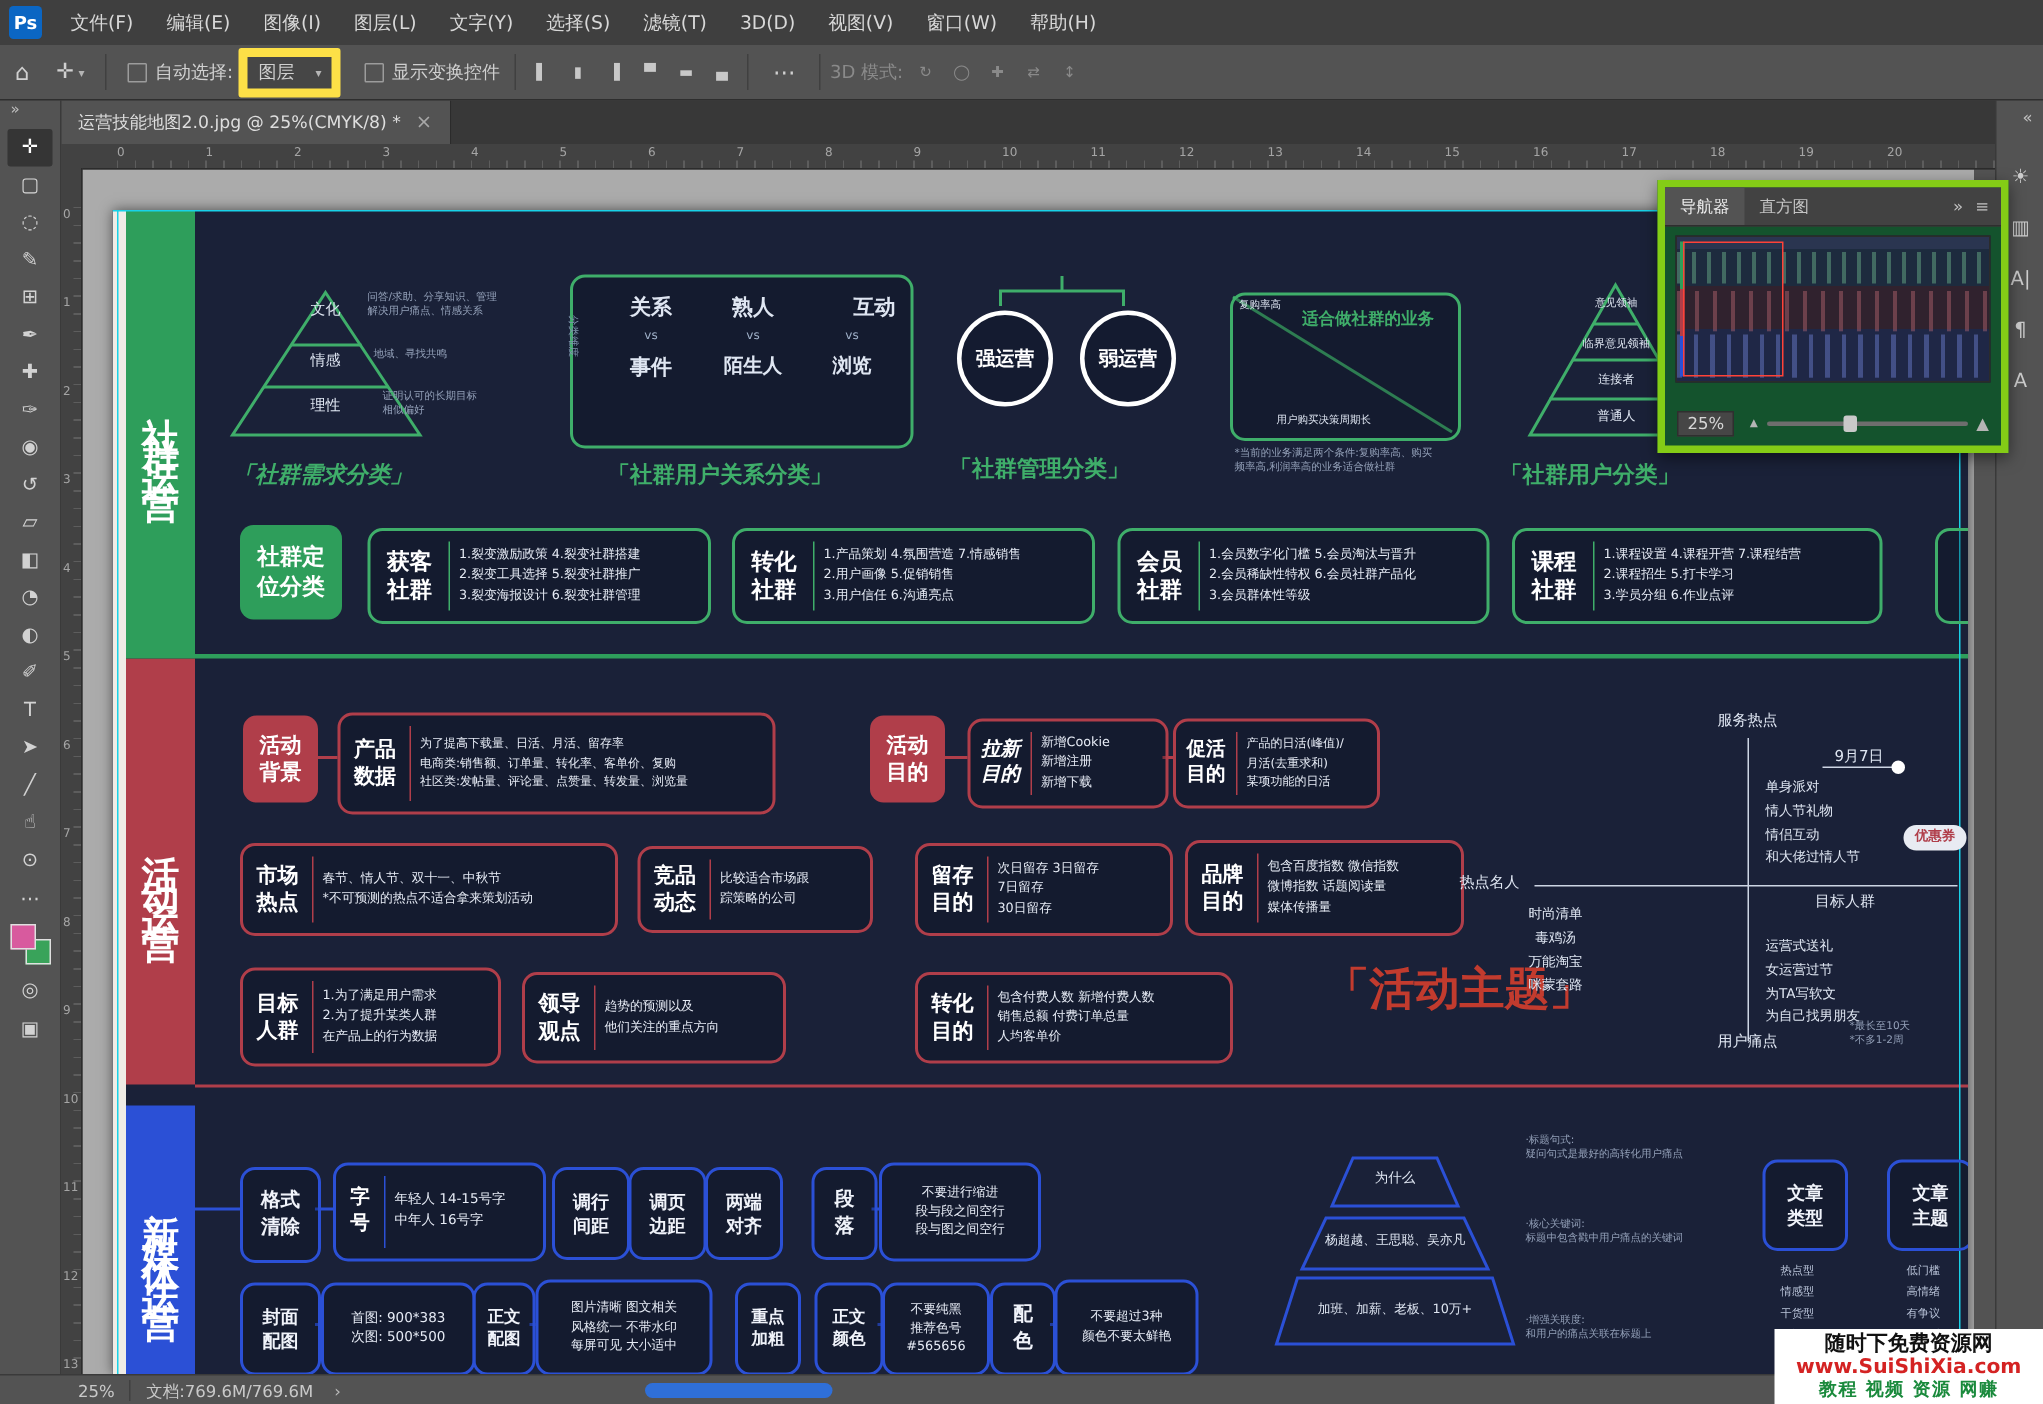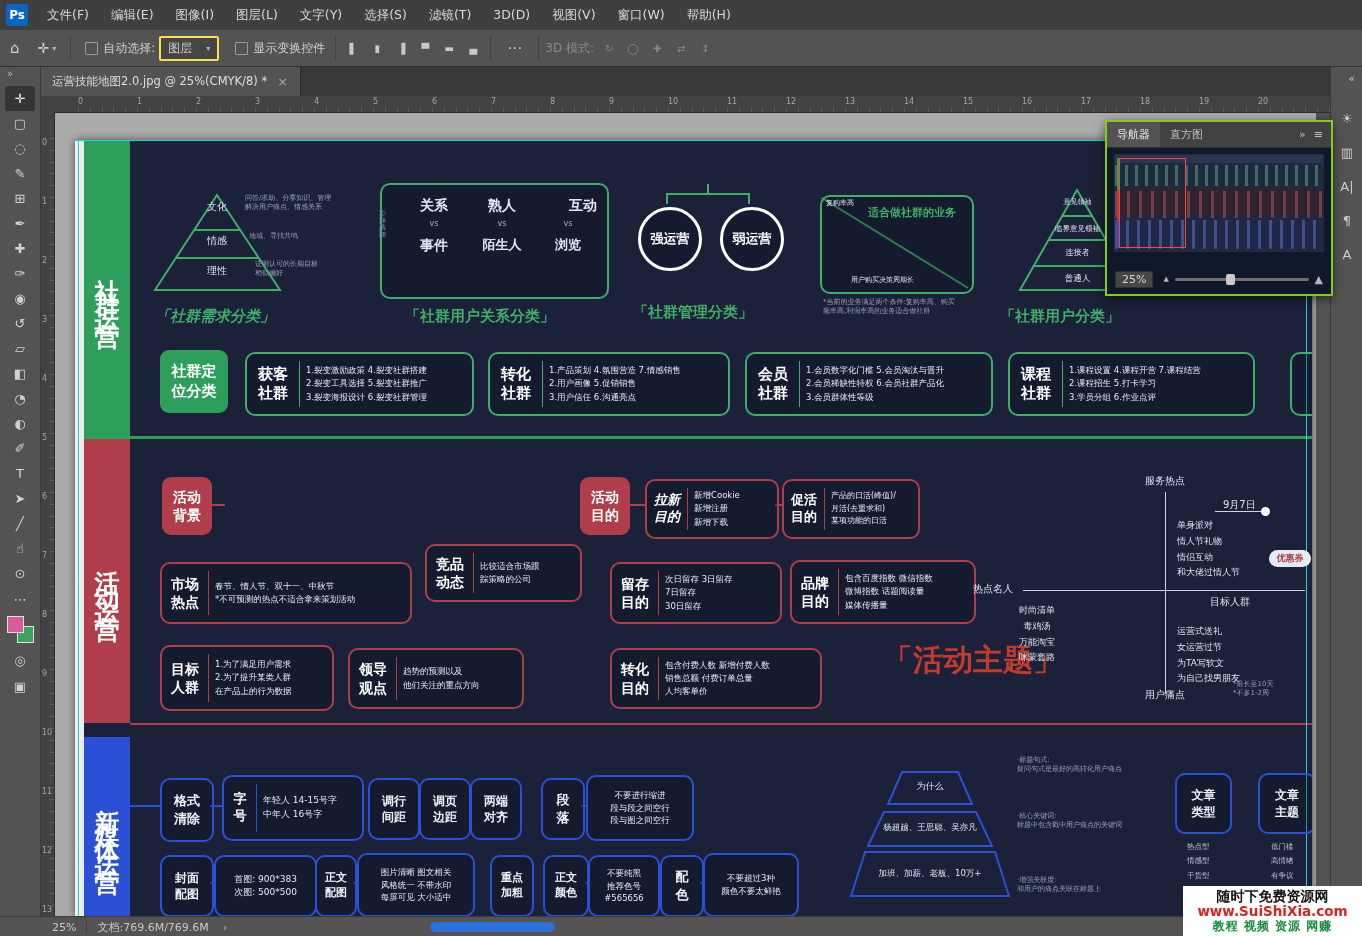--- a/index.html
+++ b/index.html
@@ -15,21 +15,21 @@
   
   .optionsbar{position:absolute;left:0;top:30px;width:100%;height:36px;background:#535353;
               border-bottom:1px solid #2e2e2e;display:flex;align-items:center;color:#cfcfcf;
               font-size:12px;z-index:15}
   .opt-icon{padding:0 10px;font-size:15px;color:#d0d0d0}
   .opt-tool{display:flex;align-items:center;gap:3px;padding:0 8px;font-size:14px;color:#d0d0d0}
   .caret{font-size:8px;color:#b5b5b5}
   .sep{width:1px;height:24px;background:#404040;margin:0 6px}
   .checkbox{width:11px;height:11px;border:1px solid #9c9c9c;border-radius:1px;margin:0 5px 0 8px;flex:0 0 auto}
   .opt-label{margin-right:4px;white-space:nowrap}
-  .dropdown{display:flex;align-items:center;gap:14px;background:#464646;border:2px solid #fde047;
+  .dropdown{display:flex;align-items:center;gap:14px;background:#464646;border:6px solid #fde047;
             border-radius:2px;padding:2px 7px;margin-right:8px}
   .align-icons,.mode-icons{display:flex;gap:2px}
   .opt-ic{width:22px;text-align:center;font-size:10px;color:#c8c8c8}
   .dim{color:#8a8a8a}
   
   .tools{position:absolute;left:0;top:66px;width:40px;height:850px;background:#535353;
          border-right:1px solid #3a3a3a;z-index:14}
   .tools-top{height:16px;padding-left:7px;font-size:10px;color:#bbb;line-height:16px}
   .tool-list{display:flex;flex-direction:column;align-items:center;margin-top:4px}
   .tool{width:30px;height:25px;display:flex;align-items:center;justify-content:center;
@@ -80,22 +80,22 @@
   .tbox div{width:100%;padding:0 6px;white-space:pre-line;line-height:1.5;text-align:center}
   .mcircle{position:absolute;border:3px solid #fff;border-radius:50%;display:flex;align-items:center;
         justify-content:center;color:#fff;font-weight:bold;font-size:13px;background:rgba(12,18,34,.35)}
   .mdot{position:absolute;border-radius:50%}
   .rightstrip{position:absolute;left:1330px;top:66px;width:32px;height:850px;background:#535353;
            border-left:1px solid #3a3a3a;z-index:13;display:flex;flex-direction:column;align-items:center}
   .collapse{color:#c0c0c0;font-size:11px;padding:6px 0 12px;align-self:flex-end;padding-right:8px}
   .ricon{width:26px;height:26px;margin:8px 0;display:flex;align-items:center;justify-content:center;
          color:#cdcdcd;font-size:13px}
   
-  .navigator{position:absolute;left:1105px;top:120px;width:224px;height:172px;background:#0f172a;
-             border:2px solid #84cc16;box-shadow:0 3px 10px rgba(0,0,0,.5);z-index:20}
+  .navigator{position:absolute;left:1105px;top:120px;width:224px;height:172px;background:#14532d;
+             border:5px solid #84cc16;box-shadow:0 3px 10px rgba(0,0,0,.5);z-index:20}
   .nav-head{height:25px;background:#424242;display:flex;align-items:center;border-bottom:1px solid #2e2e2e}
   .nav-tab{padding:0 10px;font-size:11px;color:#c4c4c4;line-height:25px}
   .nav-tab.active{background:#535353;color:#ededed}
   .nav-icons{margin-left:auto;display:flex;gap:8px;padding-right:8px;color:#c0c0c0;font-size:11px}
   .nav-thumb{position:absolute;left:7px;top:32px;width:208px;height:96px;background:#161e30;border:1px solid #2b2b2b}
   .thumb-art{position:absolute;inset:0;
      background-image:
        repeating-linear-gradient(90deg,rgba(120,200,150,.4) 0 3px,transparent 3px 10px),
        repeating-linear-gradient(90deg,rgba(220,120,130,.35) 0 3px,transparent 3px 12px),
        repeating-linear-gradient(90deg,rgba(120,140,230,.4) 0 3px,transparent 3px 11px),
@@ -372,20 +372,28 @@
 3.会员群体性等级</div>
         </div>
         <div class="cbox" style="left: 933px; top: 212px; width: 243px; height: 60px; border-color: rgb(63, 174, 106);">
           <div class="clab" style="width: 52px; font-size: 15px;">课程
 社群</div>
           <div class="cdiv" style="background: rgb(63, 174, 106);"></div>
           <div class="clines" style="font-size: 8.5px;">1.课程设置 4.课程开营 7.课程结营
 2.课程招生 5.打卡学习
 3.学员分组 6.作业点评</div>
         </div>
+        <div class="cbox" style="left: 150px; top: 335px; width: 288px; height: 64px; border-color: rgb(176, 62, 74);">
+          <div class="clab" style="width: 46px; font-size: 14px;">产品
+数据</div>
+          <div class="cdiv" style="background: rgb(176, 62, 74);"></div>
+          <div class="clines" style="font-size: 8px;">为了提高下载量、日活、月活、留存率
+电商类:销售额、订单量、转化率、客单价、复购
+社区类:发帖量、评论量、点赞量、转发量、浏览量</div>
+        </div>
         <div class="cbox" style="left: 570px; top: 339px; width: 130px; height: 56px; border-color: rgb(176, 62, 74);">
           <div class="clab" style="width: 40px; font-size: 13px; font-style: italic;">拉新
 目的</div>
           <div class="cdiv" style="background: rgb(176, 62, 74);"></div>
           <div class="clines" style="font-size: 8.5px;">新增Cookie
 新增注册
 新增下载</div>
         </div>
         <div class="cbox" style="left: 707px; top: 339px; width: 134px; height: 56px; border-color: rgb(176, 62, 74);">
           <div class="clab" style="width: 40px; font-size: 13px;">促活
@@ -395,21 +403,21 @@
 月活(去重求和)
 某项功能的日活</div>
         </div>
         <div class="cbox" style="left: 85px; top: 422px; width: 248px; height: 58px; border-color: rgb(176, 62, 74);">
           <div class="clab" style="width: 46px; font-size: 14px;">市场
 热点</div>
           <div class="cdiv" style="background: rgb(176, 62, 74);"></div>
           <div class="clines" style="font-size: 8.5px;">春节、情人节、双十一、中秋节
 *不可预测的热点不适合拿来策划活动</div>
         </div>
-        <div class="cbox" style="left: 350px; top: 404px; width: 153px; height: 54px; border-color: rgb(176, 62, 74);">
+        <div class="cbox" style="left: 350px; top: 424px; width: 153px; height: 54px; border-color: rgb(176, 62, 74);">
           <div class="clab" style="width: 46px; font-size: 14px;">竞品
 动态</div>
           <div class="cdiv" style="background: rgb(176, 62, 74);"></div>
           <div class="clines" style="font-size: 8.5px;">比较适合市场跟
 踪策略的公司</div>
         </div>
         <div class="cbox" style="left: 535px; top: 422px; width: 168px; height: 58px; border-color: rgb(176, 62, 74);">
           <div class="clab" style="width: 46px; font-size: 14px;">留存
 目的</div>
           <div class="cdiv" style="background: rgb(176, 62, 74);"></div>

